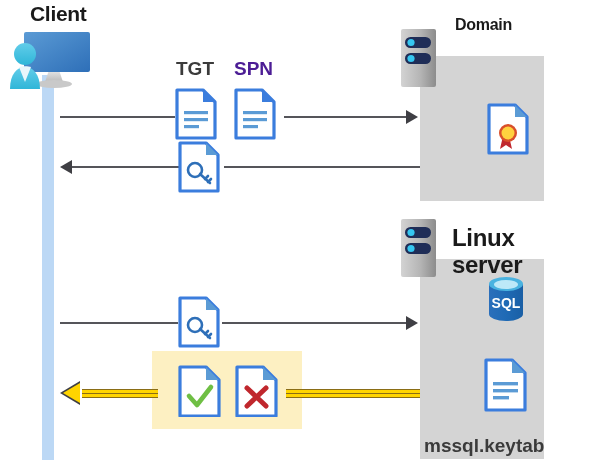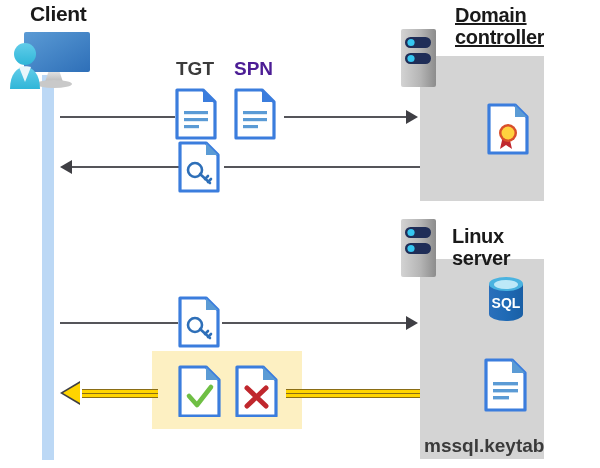--- a/index.html
+++ b/index.html
@@ -31,29 +31,28 @@
     color: #1a1a1a;
     font-family: "Liberation Sans", sans-serif;
     line-height: 1.12;
   }
   #client-title {
     left: 30px; top: 2px;
     font-size: 21px;
     letter-spacing: -0.3px;
   }
   #dc-title {
-    left: 455px; top: 4px;
-    font-size: 20px;
+    left: 455px; top: 16px;
+    font-size: 16px;
     letter-spacing: -0.3px;
     width: 140px;
-    text-decoration: underline;
   }
   #linux-title {
     left: 452px; top: 225px;
-    font-size: 20px;
+    font-size: 24px;
     letter-spacing: -0.3px;
   }
 
   
   .caption {
     position: absolute;
     color: #3b3b3b;
     font-size: 18px;
     font-family: "Liberation Sans", sans-serif;
     white-space: nowrap;
@@ -148,21 +147,20 @@
   <div class="gray-panel" style="left:420px; top:56px; width:180px; height:145px;"></div>
 
   <div class="gray-panel" style="left:420px; top:259px; width:180px; height:200px;"></div>
 
   <div id="lifeline"></div>
 
   <div class="title" id="client-title">Client</div>
 
   <div class="title" id="dc-title">
     <div>Domain</div>
-    <div>controller</div>
   </div>
 
   <div class="title" id="linux-title">Linux server</div>
 
   <div id="client-icon">
     <svg class="icon-svg" width="100" height="70" viewBox="0 0 100 70" xmlns="http://www.w3.org/2000/svg">
       <defs>
         <linearGradient id="monGrad" x1="0" y1="0" x2="1" y2="1">
           <stop offset="0%" stop-color="#5b9bd5"></stop>
           <stop offset="100%" stop-color="#2e6fb8"></stop>

